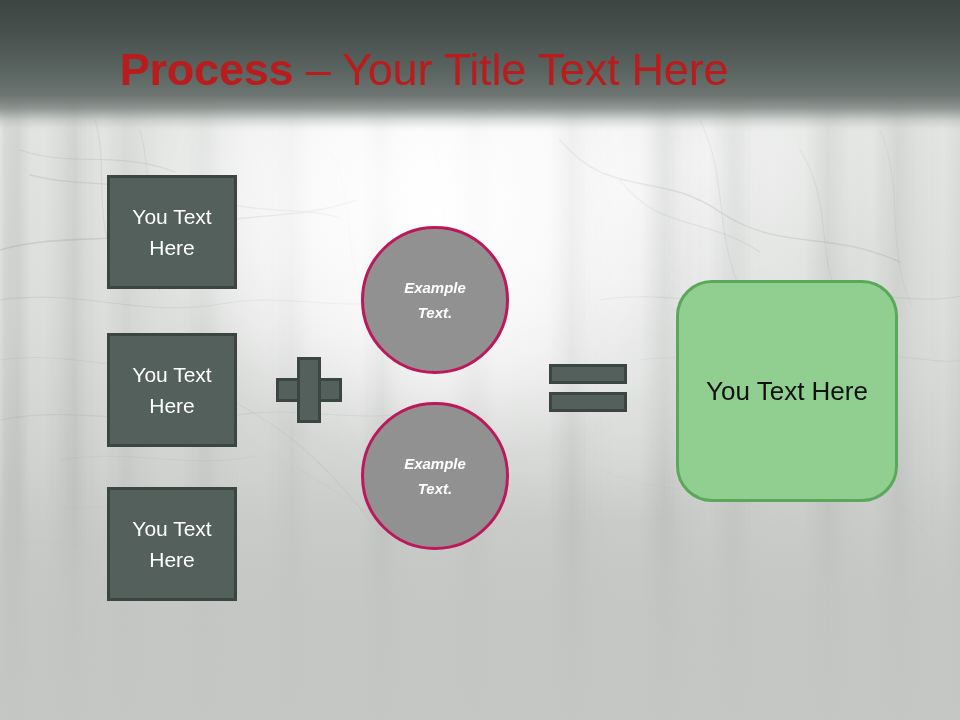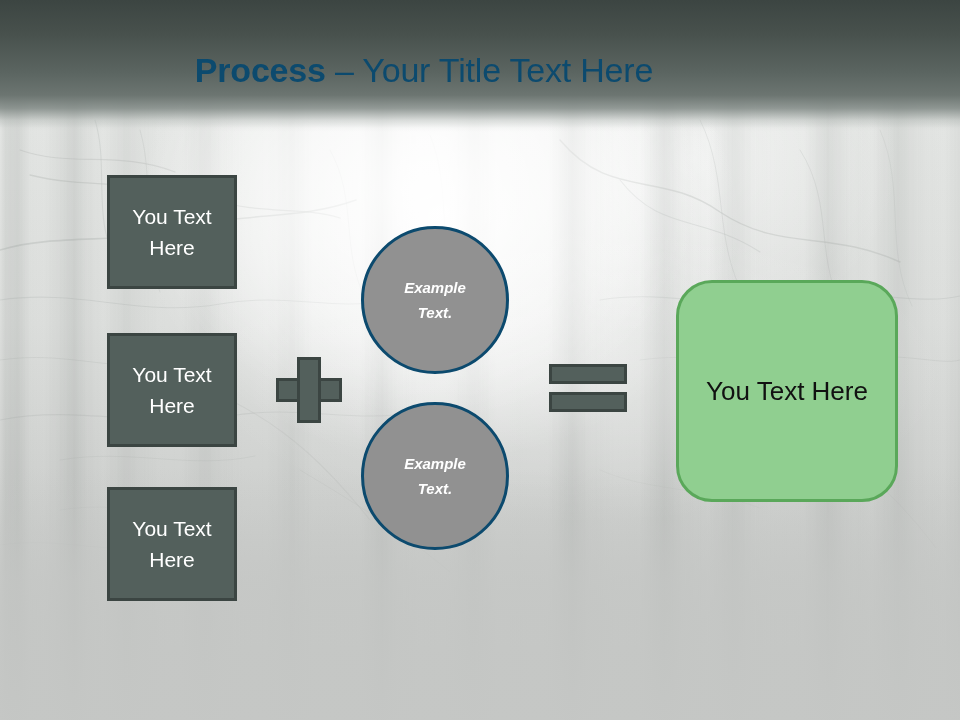--- a/index.html
+++ b/index.html
@@ -130,22 +130,22 @@
         rgba(205,209,206,0.10) 97%,
         rgba(210,214,211,0) 100%);
     pointer-events: none;
   }
   .title-text {
     position: absolute;
     left: 0; top: 0;
     width: 848px;
     text-align: center;
     padding-top: 50px;
-    color: #0c4a6e;
-    font-size: 34px;
+    color: #b91c1c;
+    font-size: 45px;
     line-height: 40px;
     letter-spacing: -0.2px;
     white-space: nowrap;
   }
   .title-strong { font-weight: bold; }
   .title-rest   { font-weight: normal; }
 
   
   .left-box {
     position: absolute;
@@ -190,21 +190,21 @@
     background: #53605c;
   }
 
   
   .circle {
     position: absolute;
     width: 148px;
     height: 148px;
     border-radius: 50%;
     background: #919191;
-    border: 3px solid #0c4a6e;
+    border: 3px solid #be185d;
     box-sizing: border-box;
     display: flex;
     flex-direction: column;
     align-items: center;
     justify-content: center;
     text-align: center;
     color: #ffffff;
     font-size: 15px;
     line-height: 25px;
     font-weight: bold;

